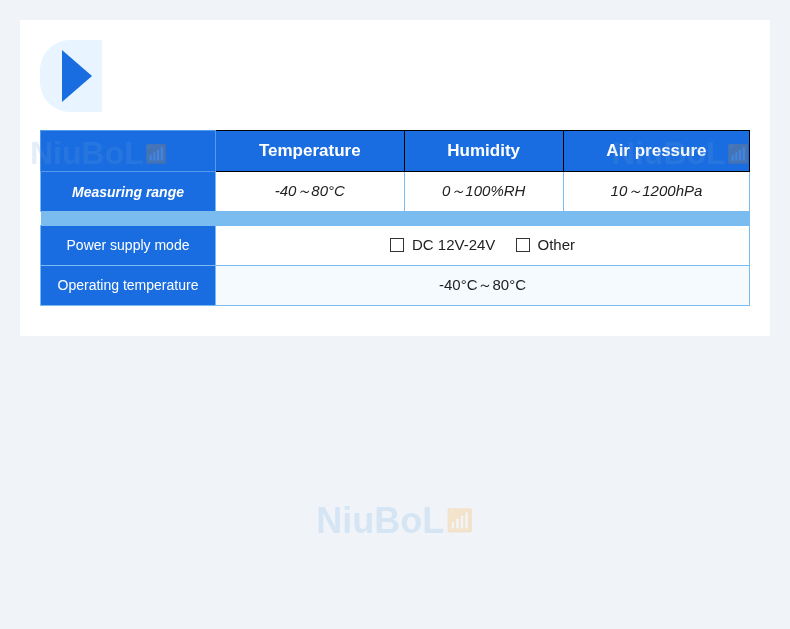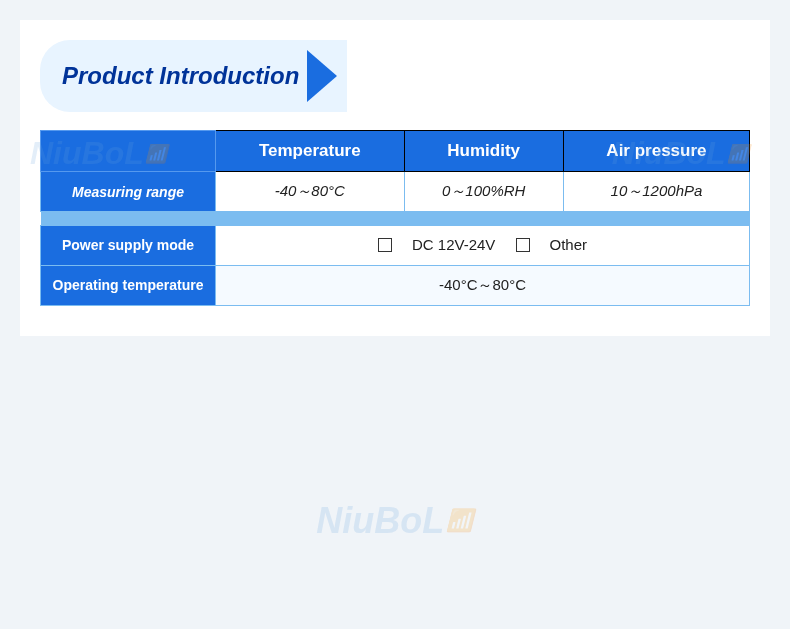--- a/index.html
+++ b/index.html
@@ -49,21 +49,20 @@
       border-radius: 0 50% 50% 0;
       display: inline-block;
     }
 
     
     .watermark {
       position: absolute;
       font-size: 32px;
       font-weight: bold;
       color: rgba(100, 160, 220, 0.18);
-      font-style: italic;
       pointer-events: none;
       user-select: none;
       display: flex;
       align-items: center;
       text-align: right;
     }
     .watermark .wifi-icon {
       font-size: 18px;
       margin-left: 2px;
       vertical-align: super;
@@ -139,39 +138,39 @@
     
     .wide-row td {
       border: 1px solid #7bbcf0;
       padding: 10px 8px;
       font-size: 15px;
       color: #222;
     }
     .wide-row td.label-cell {
       background: #1a6de0;
       color: #fff;
-      font-weight: bold;
+      font-weight: normal;
       font-size: 14px;
       text-align: center;
       width: 175px;
     }
     .wide-row td.value-cell {
       text-align: center;
       background: #fff;
     }
     .wide-row:nth-child(even) td.value-cell {
       background: #f5faff;
     }
 
     
     .checkbox-item {
       display: inline-flex;
       align-items: center;
       margin: 0 8px;
-      gap: 20px;
+      gap: 8px;
     }
     .checkbox-box {
       width: 14px;
       height: 14px;
       border: 1.5px solid #333;
       display: inline-block;
       vertical-align: middle;
     }
   </style>
 </head>
@@ -187,21 +186,20 @@
   <div class="watermark wm-right">
     NiuBoL<span class="wifi-icon">📶</span>
   </div>
   
   <div class="watermark wm-bottom">
     NiuBoL<span class="wifi-icon" style="font-size:22px;">📶</span>
   </div>
 
   
   <div class="title-banner">
-    <span class="title-text">Product Introduction</span>
     <span class="title-arrow"></span>
   </div>
 
   
   <table>
 
     <thead>
       <tr class="header-row">
         <th></th>
         <th>Temperature</th>

